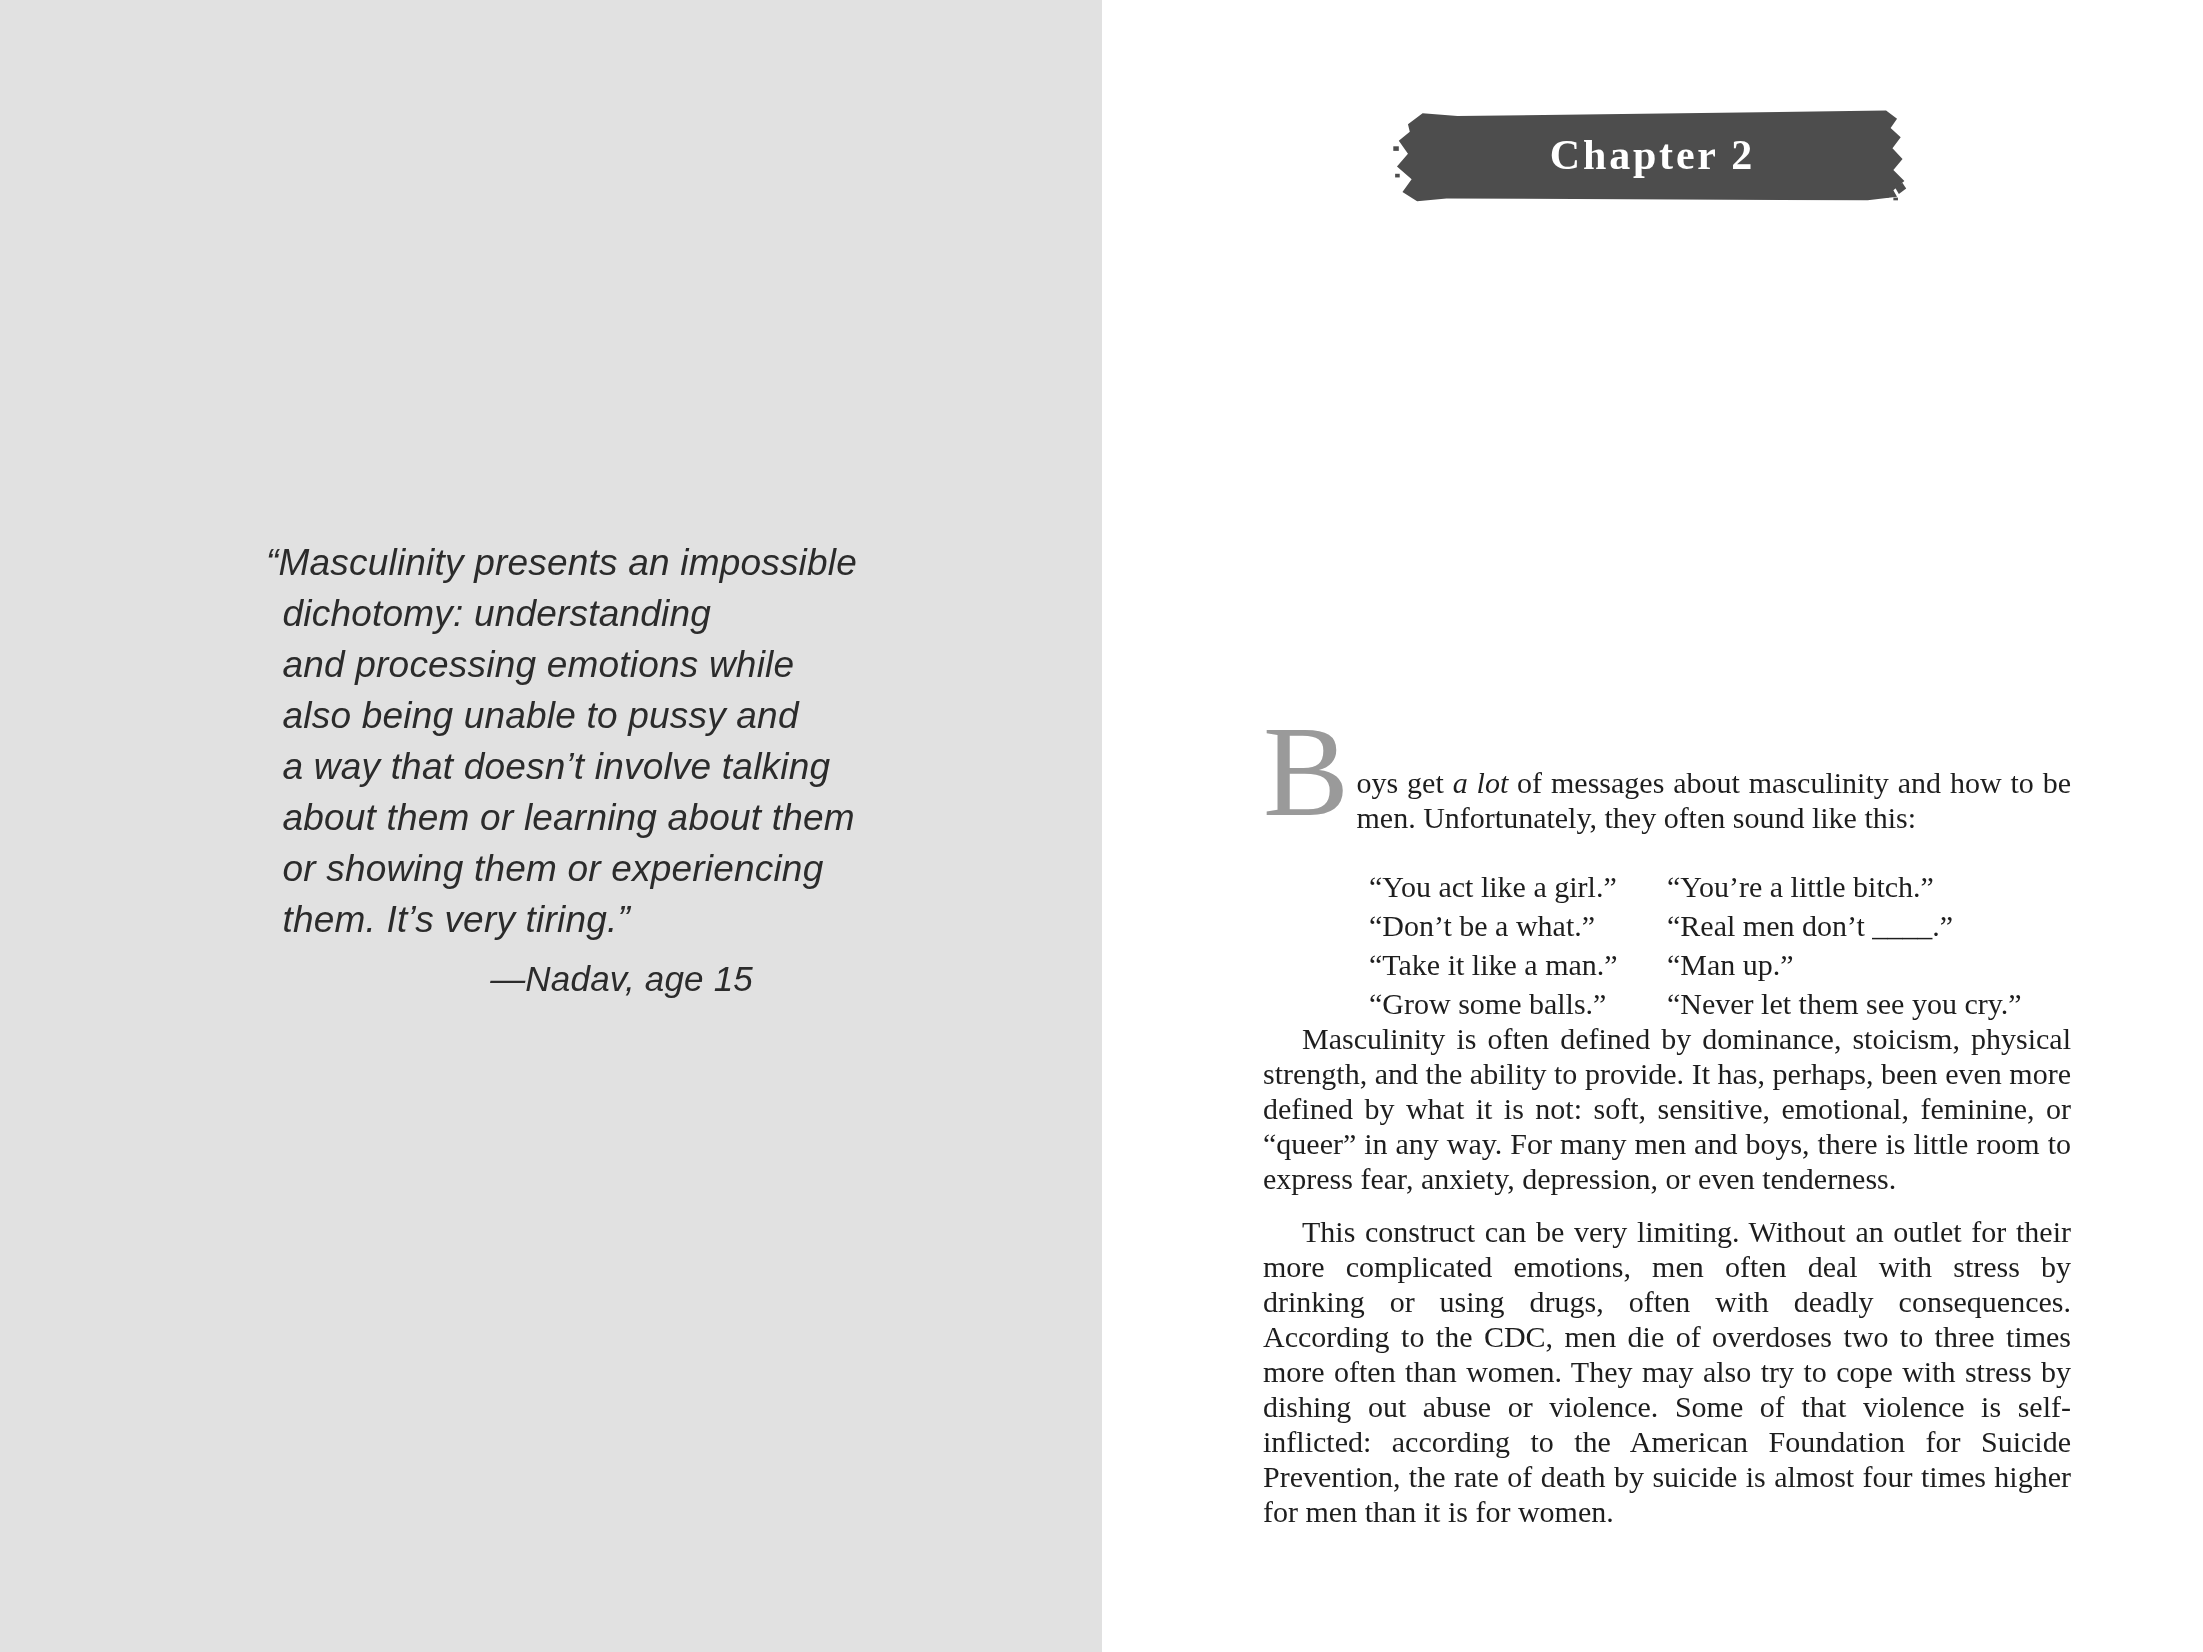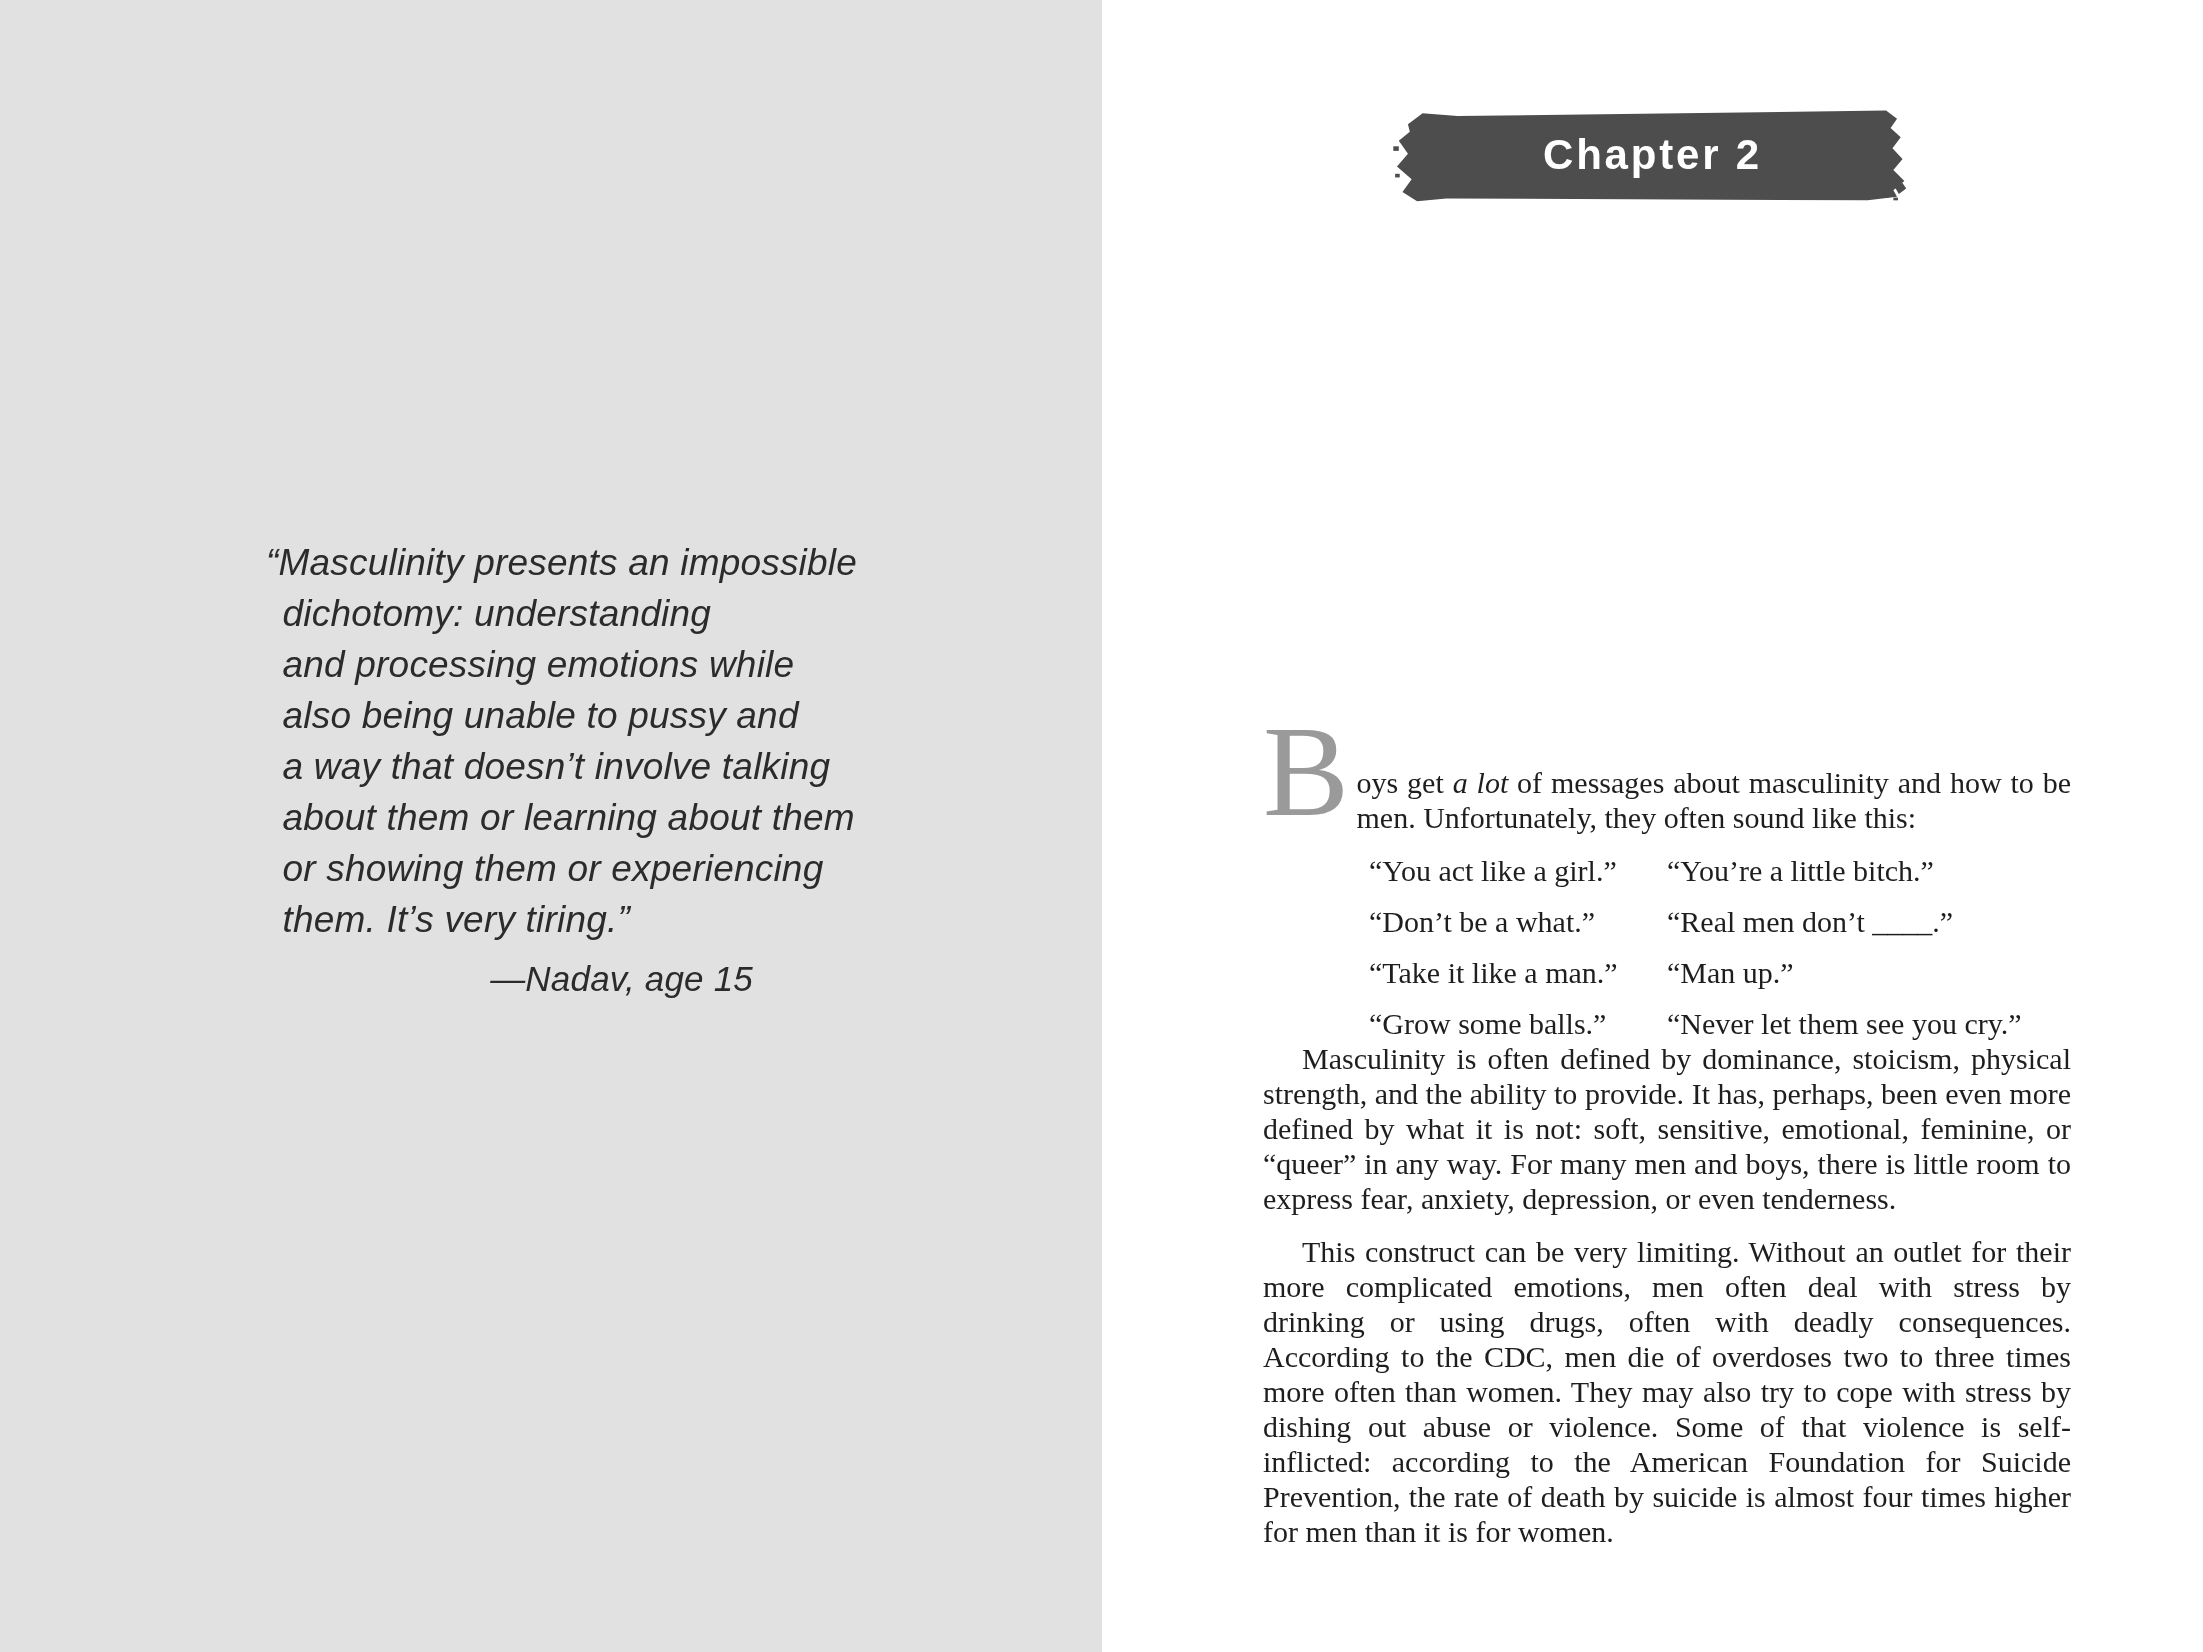--- a/index.html
+++ b/index.html
@@ -48,21 +48,21 @@
   }
 
   
   .chapter-banner{
     position:absolute;left:289px;top:106px;width:523px;height:98px;
   }
   .chapter-banner svg{position:absolute;left:0;top:0;width:100%;height:100%;}
   .chapter-banner .banner-label{
     position:absolute;left:0;top:0;width:100%;height:100%;
     display:flex;align-items:center;justify-content:center;
-    font-family:Liberation Sans, sans-serif;
+    font-family:Liberation Serif, serif;
     font-weight:700;font-size:42px;letter-spacing:2.8px;
     color:var(--banner-text);
   }
 
   
   .bubble{
     position:absolute;left:241px;top:289px;width:641px;height:331px;
   }
   .bubble svg{position:absolute;left:0;top:0;width:641px;height:331px;}
   .bubble-kicker{
@@ -91,25 +91,25 @@
   .dropcap{
     position:absolute;left:0;top:-39px;
     font-family:"Liberation Serif",serif;
     font-size:129px;line-height:92px;
     color:var(--dropcap);
   }
   .italic{font-style:italic;}
 
   .sayings{
     clear:left;
-    margin-top:18px;
+    margin-top:34px;
     padding-left:106px;
     display:grid;
     grid-template-columns:298px 1fr;
-    row-gap:16px;
+    row-gap:4px;
   }
   .saying{line-height:35px;white-space:nowrap;}
 
   .body-para{
     text-align:justify;
     text-indent:39px;
   }
   .body-para.p1{}
   .body-para.p2{margin-top:18.4px;}
 </style>

